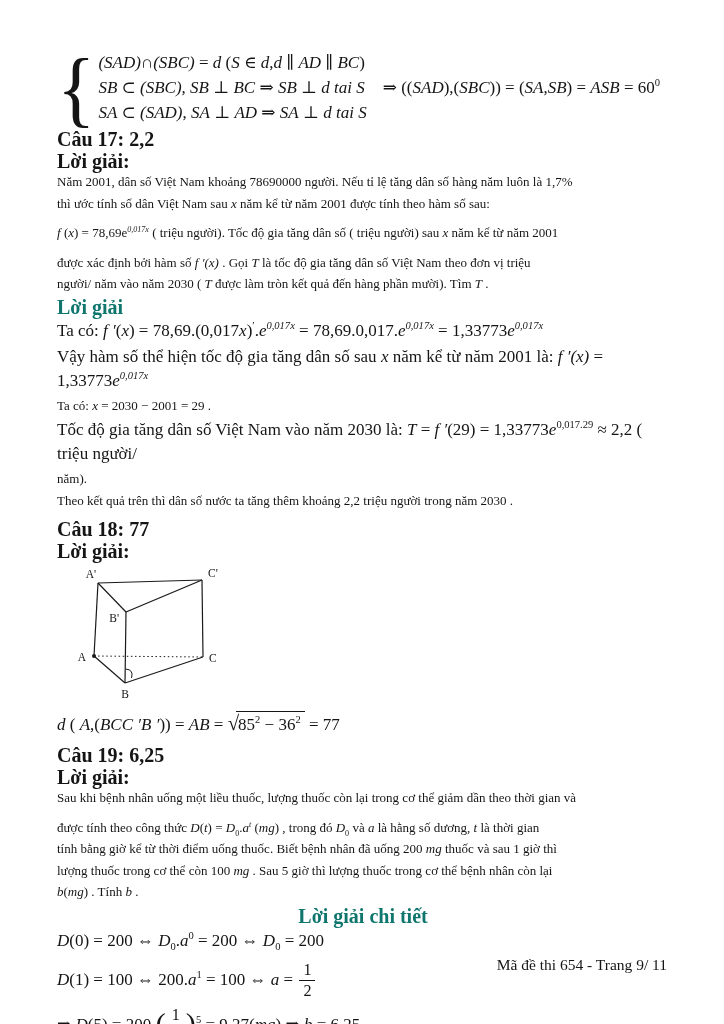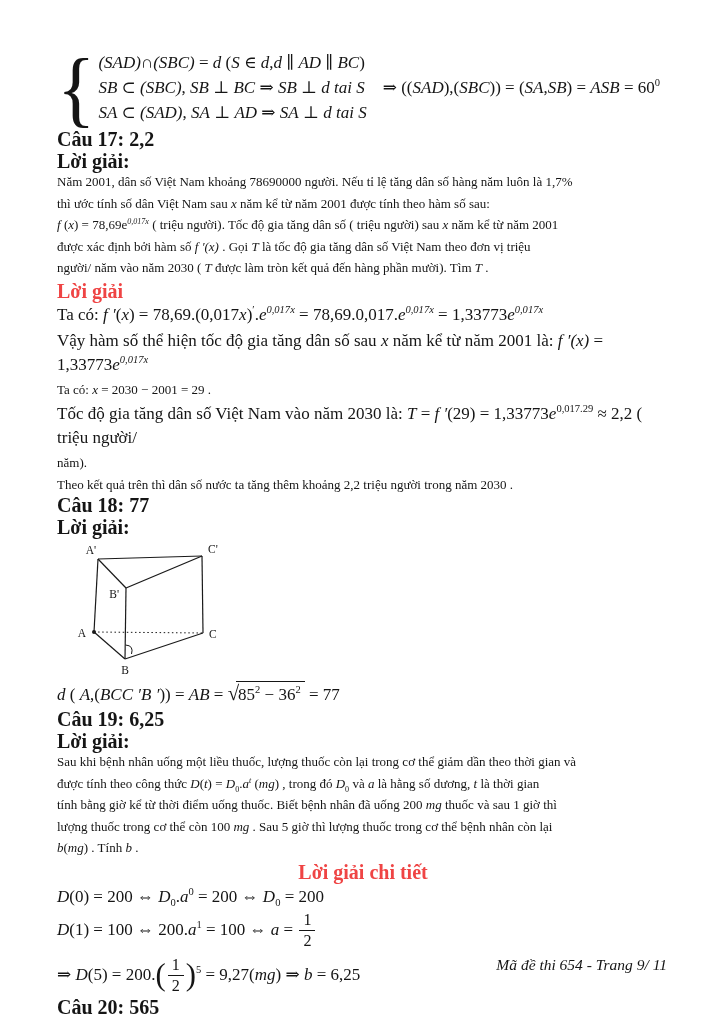--- a/index.html
+++ b/index.html
@@ -9,21 +9,21 @@
     background:#ffffff;
     font-family:"Liberation Serif","DejaVu Serif",serif;
     color:#151515;
     overflow:hidden;
     margin:0 auto;
   }
   .content{position:absolute;left:57px;top:50px;right:55px;}
   .pline{font-size:13px;line-height:21.5px;}
   .dline{font-size:17px;line-height:24px;margin:2px 0;}
   .h{font-size:20px;font-weight:bold;line-height:20px;margin-top:2px;}
-  .blue{color:#ef4444;}
+  .blue{color:#0f766e;}
   .center{text-align:center;margin:3px 0;}
   .it{font-style:italic;}
   sup{font-size:0.62em;line-height:0;vertical-align:super;}
   sub{font-size:0.62em;line-height:0;vertical-align:sub;}
   sup.it,sub.it{font-style:italic;}
   .frac{display:inline-block;vertical-align:middle;text-align:center;line-height:1.12;margin:0 2px;font-size:0.95em;}
   .frac .num{display:block;border-bottom:1.2px solid #151515;padding:0 4px 1px;}
   .frac .den{display:block;padding-top:1px;}
   .sqrt{display:inline-block;white-space:nowrap;}
   .sqrt .rad{font-size:1.22em;}
@@ -35,23 +35,22 @@
   .sys-lines .dline{line-height:25px;margin:0;}
   .sys-impl{margin-left:16px;}
   
   .fig{margin:4px 0 2px 12px;}
   .fig svg{display:block;}
   .fig text{font-size:11.5px;fill:#151515;font-family:"Liberation Serif","DejaVu Serif",serif;}
   .fig line,.fig path{stroke:#1a1a1a;fill:none;}
   .footer{
     position:absolute;right:57px;top:956px;
     font-size:15.5px;
-    font-style:italic;
   }
-  .mt4{margin-top:0;}
+  .mt4{margin-top:8px;}
   .mt6{margin-top:6px;}
 </style>
 </head>
 <body>
 
 <div class="page">
   <div class="content">
 
     <div class="sys-wrap">
       <span class="sys-brace">{</span>

